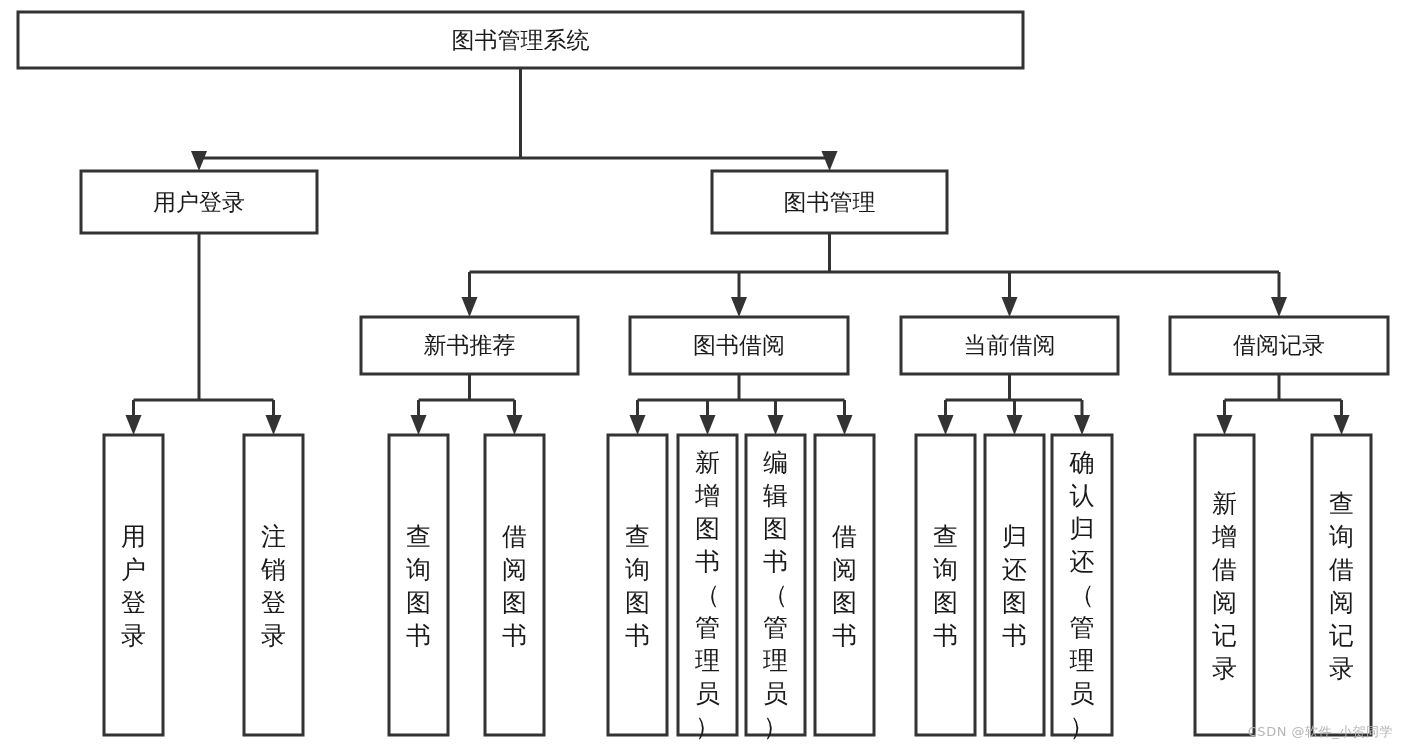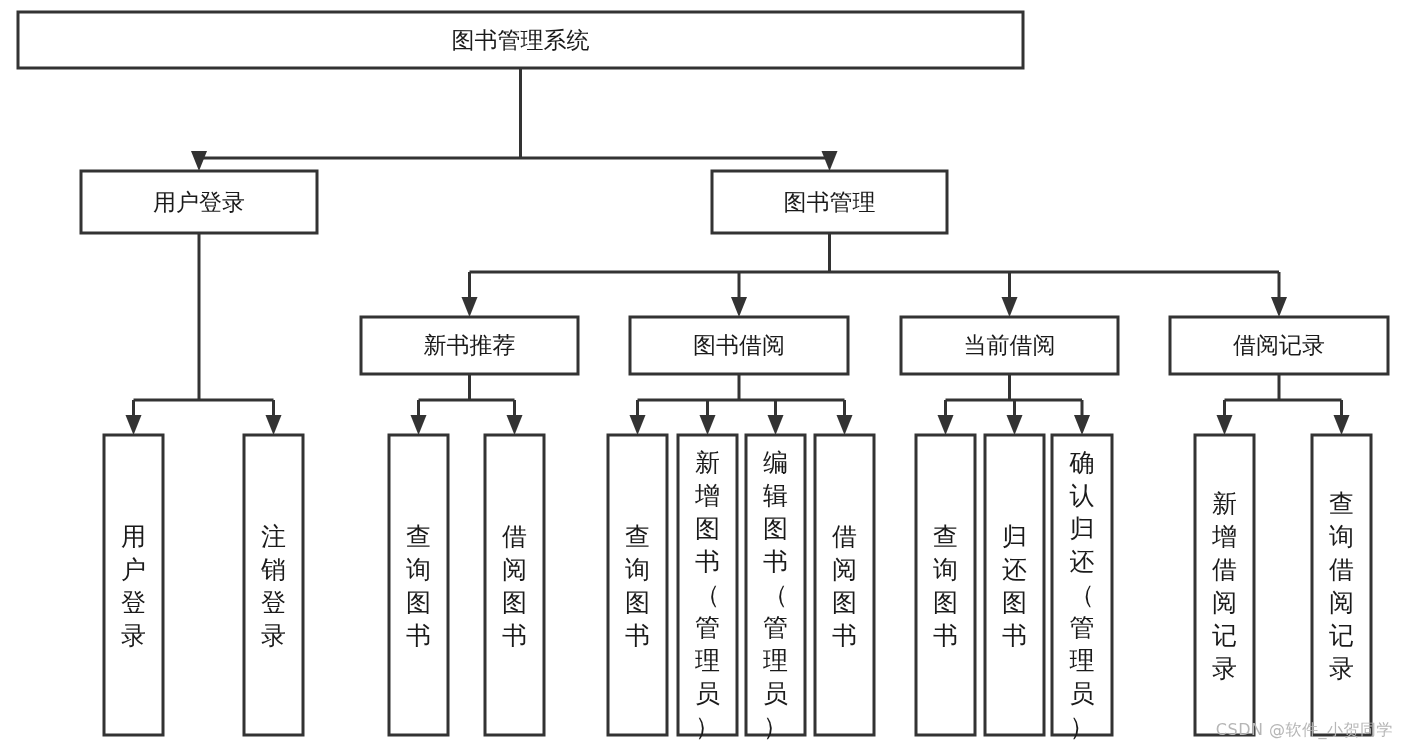--- a/index.html
+++ b/index.html
@@ -46,21 +46,21 @@
     font-family: "DejaVu Sans", "Liberation Sans", sans-serif;
     font-size: 25px;
     fill: #1a1a1a;
     text-anchor: middle;
   }
   .watermark {
     position: absolute;
     right: 12px;
     bottom: 6px;
     font-family: "DejaVu Sans", "Liberation Sans", sans-serif;
-    font-size: 16px;
+    font-size: 13px;
     color: #b6b6b6;
     white-space: nowrap;
     letter-spacing: 0.5px;
     pointer-events: none;
   }
 </style>
 </head>
 <body>
 
 <div id="diagram-root">

